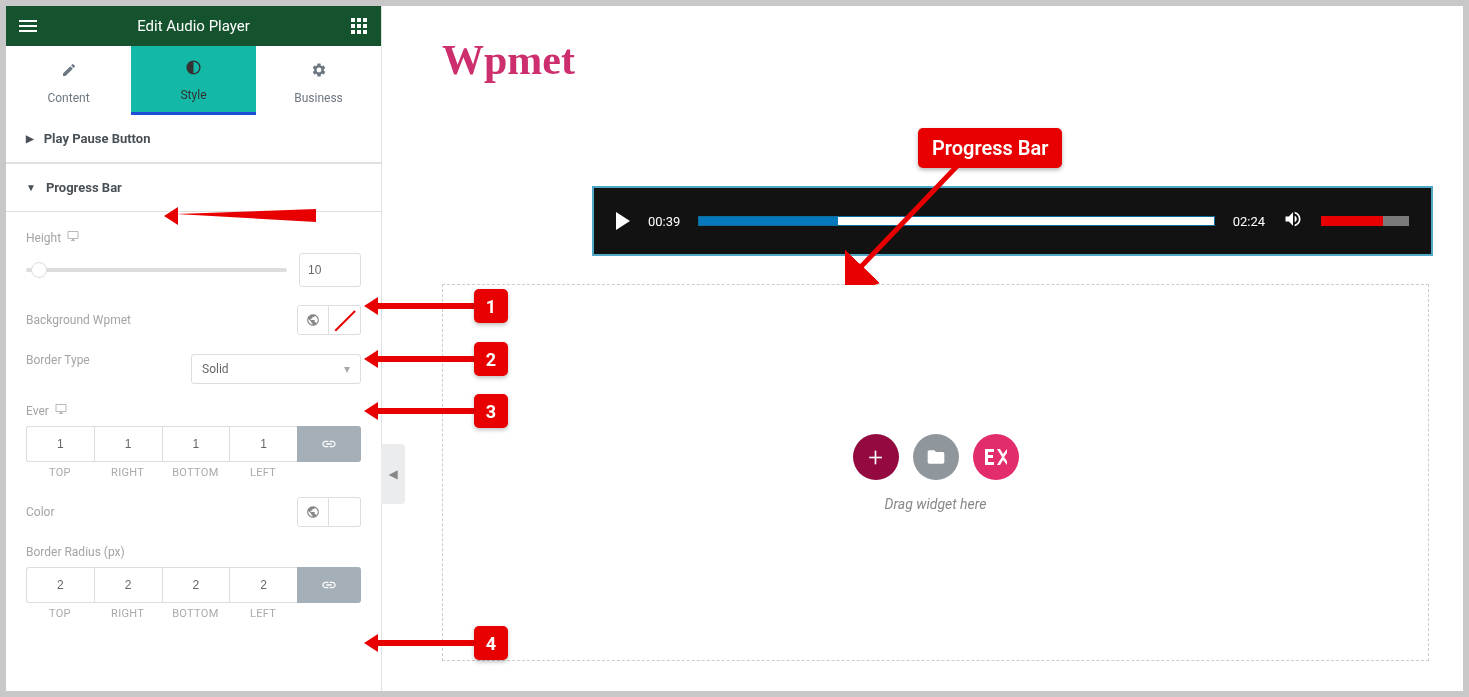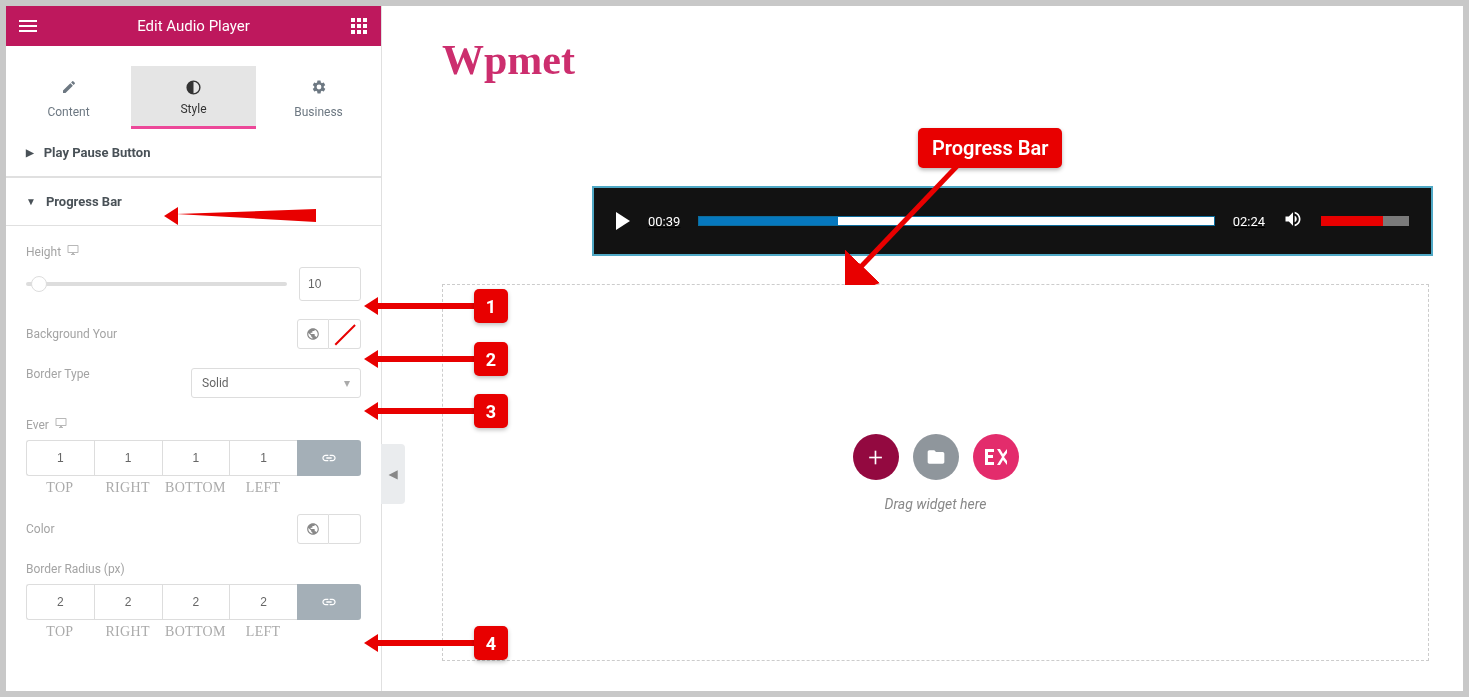--- a/index.html
+++ b/index.html
@@ -1,31 +1,31 @@
 <!DOCTYPE html>
 <html><head>
   <meta charset="utf-8">
   <style>
     * { margin: 0; padding: 0; box-sizing: border-box; }
     body { font-family: -apple-system, BlinkMacSystemFont, "Segoe UI", Roboto, sans-serif; background: #c8c8c8; padding: 6px; }
     .app-container { display: flex; background: #fff; width: 100%; height: 685px; overflow: hidden; }
     
     
     .editor-panel { width: 376px; background: #fff; display: flex; flex-direction: column; border-right: 1px solid #e0e0e0; }
-    .panel-header { background: #be185d; height: 40px; display: flex; align-items: center; justify-content: space-between; padding: 0 12px; color: #fff; }
+    .panel-header { background: #14532d; height: 40px; display: flex; align-items: center; justify-content: space-between; padding: 0 12px; color: #fff; }
     .menu-icon, .grid-icon { cursor: pointer; width: 20px; height: 20px; display: flex; align-items: center; justify-content: center; }
     .menu-icon-lines { display: flex; flex-direction: column; gap: 3px; }
     .menu-icon-lines span { display: block; width: 18px; height: 2px; background: #fff; }
     .grid-icon-grid { display: grid; grid-template-columns: repeat(3, 4px); grid-template-rows: repeat(3, 4px); gap: 2px; }
     .grid-icon-grid span { background: #fff; }
     .panel-title { font-size: 15px; font-weight: 400; }
     
     .tabs { display: flex; background: #fff; }
-    .tab { flex: 1; display: flex; flex-direction: column; align-items: center; justify-content: space-between; padding: 12px 0 10px; cursor: pointer; color: #6d7882; font-size: 12px; gap: 6px; margin-top: 20px; }
-    .tab.active { background: #e5e5e5; color: #333; border-bottom: 3px solid #ec4899; }
+    .tab { flex: 1; display: flex; flex-direction: column; align-items: center; justify-content: flex-end; padding: 12px 0 10px; cursor: pointer; color: #6d7882; font-size: 12px; gap: 12px; }
+    .tab.active { background: #14b8a6; color: #333; border-bottom: 3px solid #1d4ed8; }
     .tab-icon { width: 18px; height: 18px; display: flex; align-items: center; justify-content: center; }
     
     .panel-body { flex: 1; overflow-y: auto; }
     .section-header { padding: 16px 20px; border-top: 1px solid #e0e0e0; border-bottom: 1px solid #e0e0e0; display: flex; align-items: center; gap: 10px; cursor: pointer; font-size: 13px; color: #495157; font-weight: 700; }
     .section-header:first-child { border-top: none; }
     .caret { font-size: 10px; }
     .section-header.red-arrow { position: relative; }
     
     .controls { padding: 18px 20px; }
     .control-row { margin-bottom: 18px; }
@@ -45,32 +45,32 @@
     .no-color-swatch { width: 20px; height: 20px; position: relative; }
     .no-color-swatch::before { content: ''; position: absolute; width: 28px; height: 1.5px; background: #e80000; top: 50%; left: -4px; transform: rotate(-45deg); }
     .globe-icon svg { width: 14px; height: 14px; color: #888; }
     
     .dropdown { width: 170px; height: 30px; border: 1px solid #ddd; border-radius: 3px; padding: 0 10px; font-size: 12px; color: #666; display: flex; align-items: center; justify-content: space-between; cursor: pointer; background: #fff; }
     
     .dimensions-row { display: flex; gap: 0; }
     .dim-box { flex: 1; display: flex; flex-direction: column; align-items: center; }
     .dim-input { width: 100%; height: 36px; border: 1px solid #ddd; text-align: center; font-size: 12px; color: #666; border-right: none; }
     .dim-box:first-child .dim-input { border-radius: 3px 0 0 3px; }
-    .dim-label { font-size: 14px; color: #aaa; margin-top: 4px; letter-spacing: 0.3px; font-family: Liberation Serif, serif; }
+    .dim-label { font-size: 11px; color: #aaa; margin-top: 4px; letter-spacing: 0.3px; }
     .link-box { width: 64px; height: 36px; background: #a4afb7; display: flex; align-items: center; justify-content: center; cursor: pointer; border-radius: 0 3px 3px 0; }
     .link-box svg { width: 16px; height: 16px; color: #fff; }
     
     
     .preview-area { flex: 1; background: #fff; padding: 30px 30px 30px 60px; position: relative; display: flex; flex-direction: column; }
     .site-title { font-size: 42px; font-weight: 600; color: #cc2e6e; margin-bottom: 2px; font-family: Georgia, serif; }
     .site-tagline { font-size: 17px; color: #444; margin-bottom: 42px; }
     
     .annotation-badge-pb { position: absolute; background: #e80000; color: #fff; font-size: 20px; font-weight: 600; padding: 8px 14px; border-radius: 5px; box-shadow: 0 2px 4px rgba(0,0,0,0.3); white-space: nowrap; }
     
-    .player-wrap { background: #121212; height: 70px; border: 2px solid #4fa8c5; display: flex; align-items: center; padding: 0 22px; gap: 18px; margin-bottom: 28px; text-decoration: underline; }
+    .player-wrap { background: #121212; height: 70px; border: 2px solid #4fa8c5; display: flex; align-items: center; padding: 0 22px; gap: 18px; margin-bottom: 28px; }
     .play-btn { width: 0; height: 0; border-left: 14px solid #fff; border-top: 9px solid transparent; border-bottom: 9px solid transparent; cursor: pointer; }
     .time-text { color: #fff; font-size: 13px; }
     .progress-outer { flex: 1; height: 10px; background: #fff; border: 1px solid #0c6c9b; position: relative; }
     .progress-fill { position: absolute; left: 0; top: 0; bottom: 0; width: 27%; background: #0678be; }
     .vol-icon { color: #fff; font-size: 18px; }
     .vol-bar { width: 88px; height: 10px; background: #7a7a7a; position: relative; }
     .vol-fill { position: absolute; left: 0; top: 0; bottom: 0; width: 70%; background: #e80000; }
     
     .dropzone { flex: 1; border: 1px dashed #ccc; display: flex; flex-direction: column; align-items: center; justify-content: center; gap: 16px; margin-right: 4px; }
     .dz-icons { display: flex; gap: 14px; }
@@ -169,21 +169,21 @@
           <div class="slider-row">
             <div class="slider-track">
               <div class="slider-thumb"></div>
             </div>
             <input class="number-input" value="10" style="">
           </div>
         </div>
 
         <div class="control-row inline-row">
           <div class="control-label" style="margin-bottom:0">
-            <span>Background Your</span>
+            <span>Background Wpmet</span>
           </div>
           <div class="color-controls">
             <div class="color-box globe-icon">
               <svg viewBox="0 0 24 24" fill="currentColor">
                   <path d="M12 2C6.48 2 2 6.48 2 12s4.48 10 10 10 10-4.48 10-10S17.52 2 12 2zm-1 17.93c-3.95-.49-7-3.85-7-7.93 0-.62.08-1.21.21-1.79L9 15v1c0 1.1.9 2 2 2v1.93zm6.9-2.54c-.26-.81-1-1.39-1.9-1.39h-1v-3c0-.55-.45-1-1-1H8v-2h2c.55 0 1-.45 1-1V7h2c1.1 0 2-.9 2-2v-.41c2.93 1.19 5 4.06 5 7.41 0 2.08-.8 3.97-2.1 5.39z"></path>
                 </svg>
             </div>
             <div class="color-box">
               <div class="no-color-swatch"></div>
             </div>

